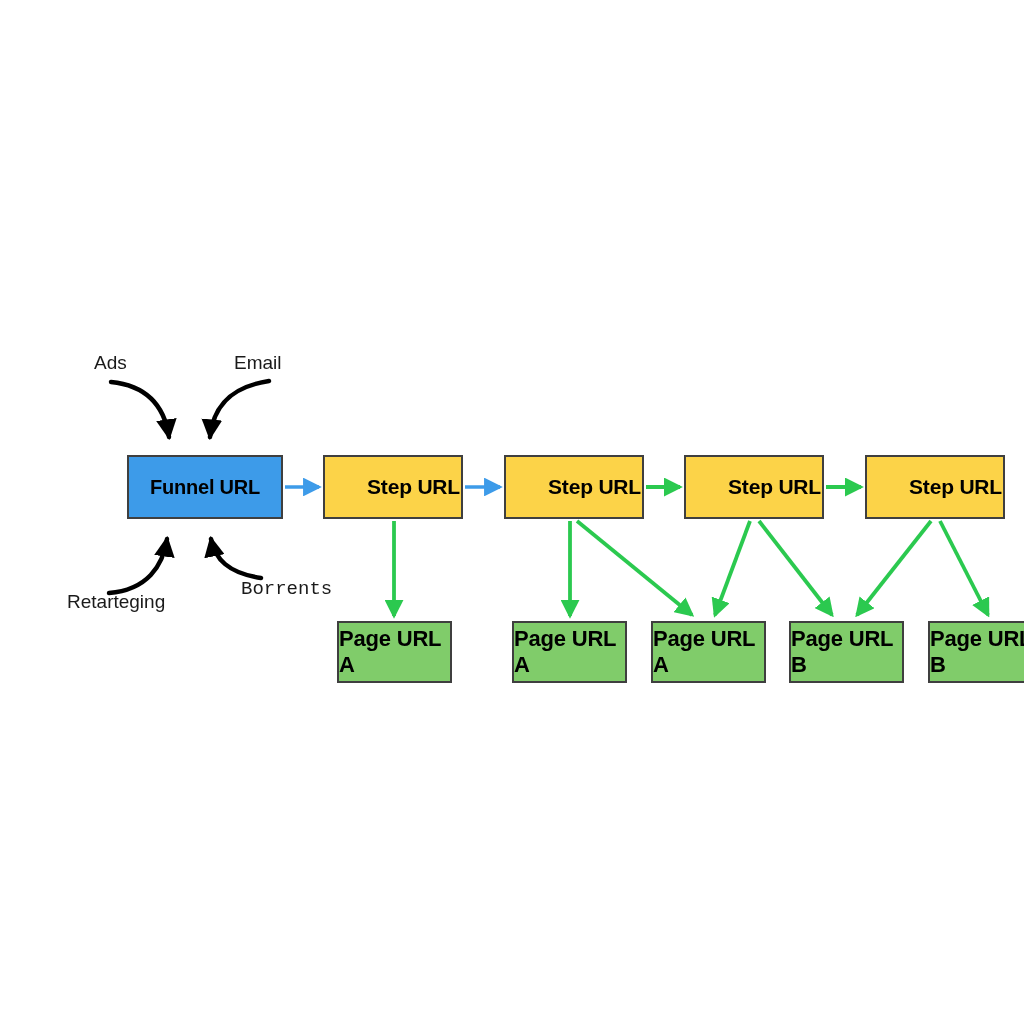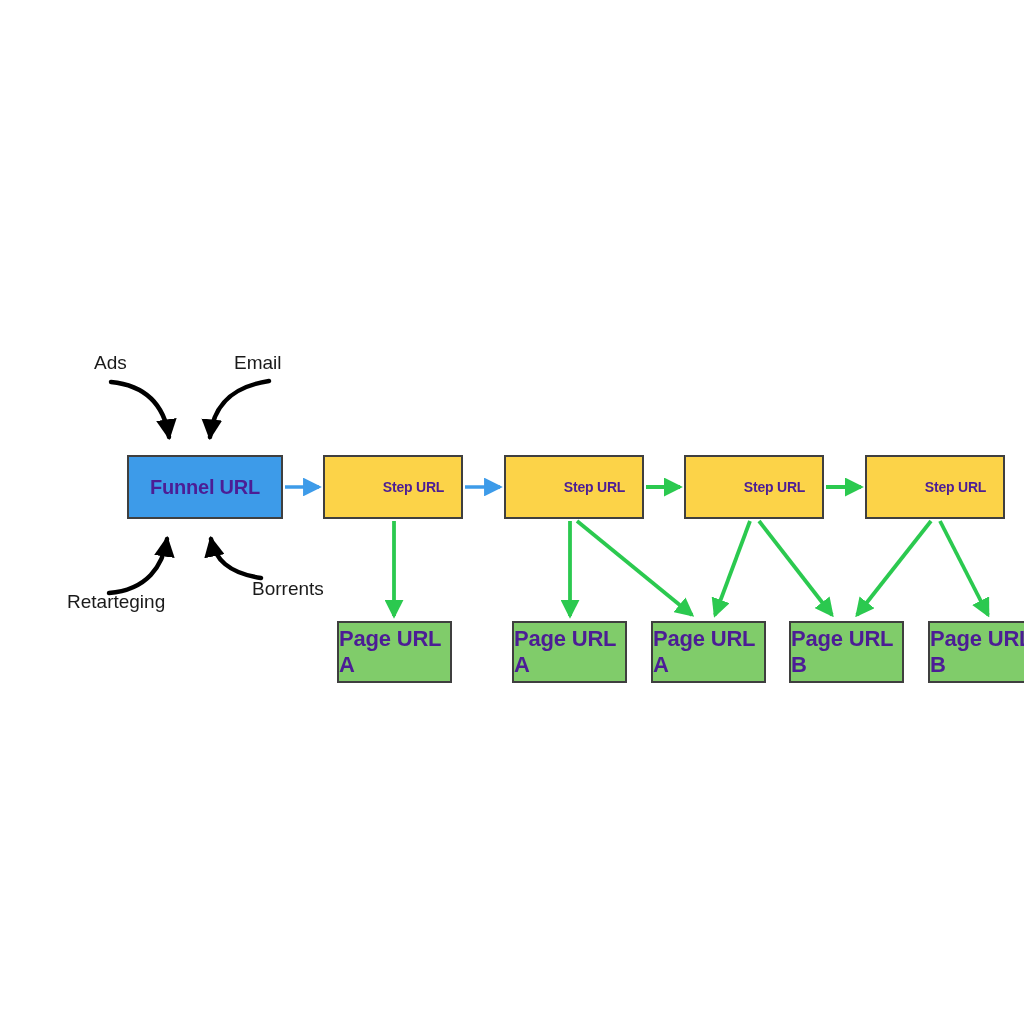--- a/index.html
+++ b/index.html
@@ -27,31 +27,31 @@
   }
   .node {
     position: absolute;
     box-sizing: border-box;
     display: flex;
     align-items: center;
     justify-content: center;
     border: 2px solid #3f3f3f;
     font-family: "Liberation Sans", sans-serif;
     font-weight: bold;
-    color: #4c1d95;
+    color: #000000;
     letter-spacing: -0.2px;
     z-index: 5;
   }
   .node-funnel {
     background: #3d9be9;
     font-size: 20px;
   }
   .node-step {
     background: #fcd348;
-    font-size: 14px;
+    font-size: 21px;
     padding-left: 41px;
   }
   .node-page {
     background: #80cc6a;
     font-size: 22px;
   }
   .src-label {
     position: absolute;
     font-family: "Liberation Sans", sans-serif;
     font-size: 19px;
@@ -124,21 +124,21 @@
       <line x1="884" y1="521" x2="810" y2="615" stroke="#2bc94f" stroke-width="3.8" marker-end="url(#arrow-green)"></line>
     </g>
     <g>
       <line x1="893" y1="521" x2="941" y2="615" stroke="#2bc94f" stroke-width="3.8" marker-end="url(#arrow-green)"></line>
     </g>
   </svg>
 
   <div class="src-label" style="left:47px; top:352px;">Ads</div>
   <div class="src-label" style="left:187px; top:352px;text-align:center;">Email</div>
   <div class="src-label" style="left:20px; top:591px;">Retarteging</div>
-  <div class="src-label" style="left:205px; top:578px;">Borrents</div>
+  <div class="src-label" style="left:194px; top:578px;font-family:Liberation Mono, monospace;">Borrents</div>
 
   <div class="node node-funnel" style="left:80px; top:455px; width:156px; height:64px;">Funnel URL</div>
 
   <div class="node node-step" style="left:276px; top:455px; width:140px; height:64px;">Step URL</div>
   <div class="node node-step" style="left:457px; top:455px; width:140px; height:64px;">Step URL</div>
   <div class="node node-step" style="left:637px; top:455px; width:140px; height:64px;">Step URL</div>
   <div class="node node-step" style="left:818px; top:455px; width:140px; height:64px;">Step URL</div>
 
   <div class="node node-page" style="left:290px; top:621px; width:115px; height:62px;">Page URL A</div>
   <div class="node node-page" style="left:465px; top:621px; width:115px; height:62px;">Page URL A</div>

